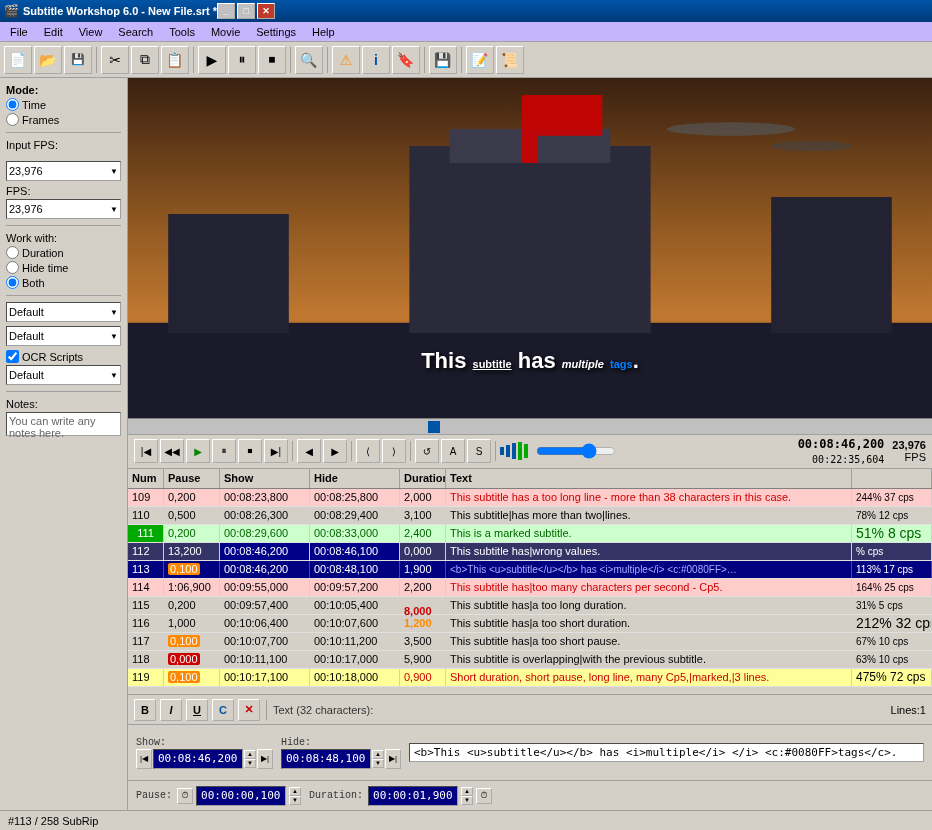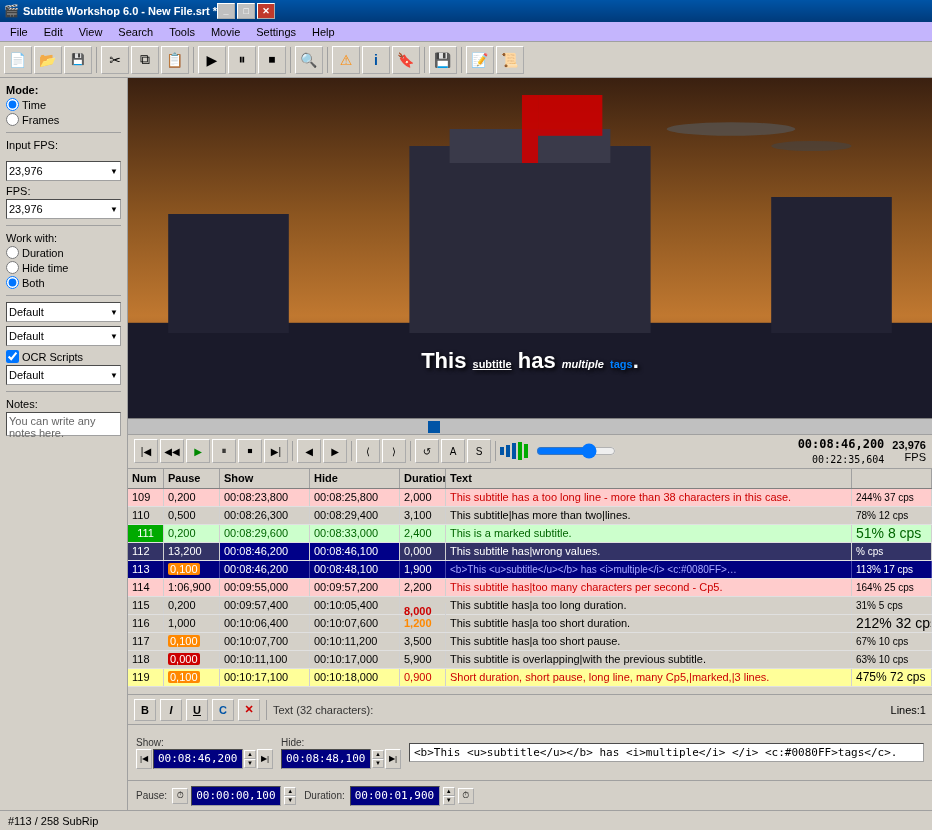--- a/index.html
+++ b/index.html
@@ -251,21 +251,21 @@
       height: 56px;
       background: #d4d0c8;
       border-top: 1px solid #a0a0a0;
       display: flex;
       align-items: center;
       padding: 2px 8px;
       gap: 8px;
       flex-shrink: 0;
     }
     .tc-group { display: flex; flex-direction: column; }
-    .tc-label { font-size: 10px; color: #333; margin-bottom: 1px; }
+    .tc-label { font-size: 10px; color: #333; margin-bottom: 1px; font-family: Liberation Mono, monospace; }
     .tc-input {
       display: flex; align-items: center; gap: 1px;
     }
     .tc-box {
       background: #000080; color: white;
       padding: 2px 4px; font-size: 11px;
       border: 1px inset #a0a0a0;
       width: 90px; height: 20px;
       display: flex; align-items: center;
     }

